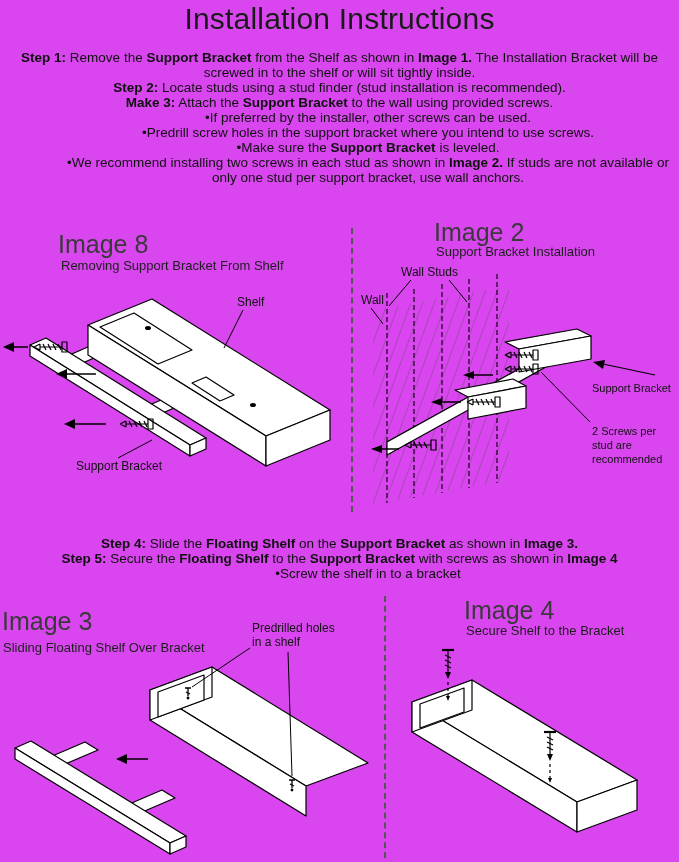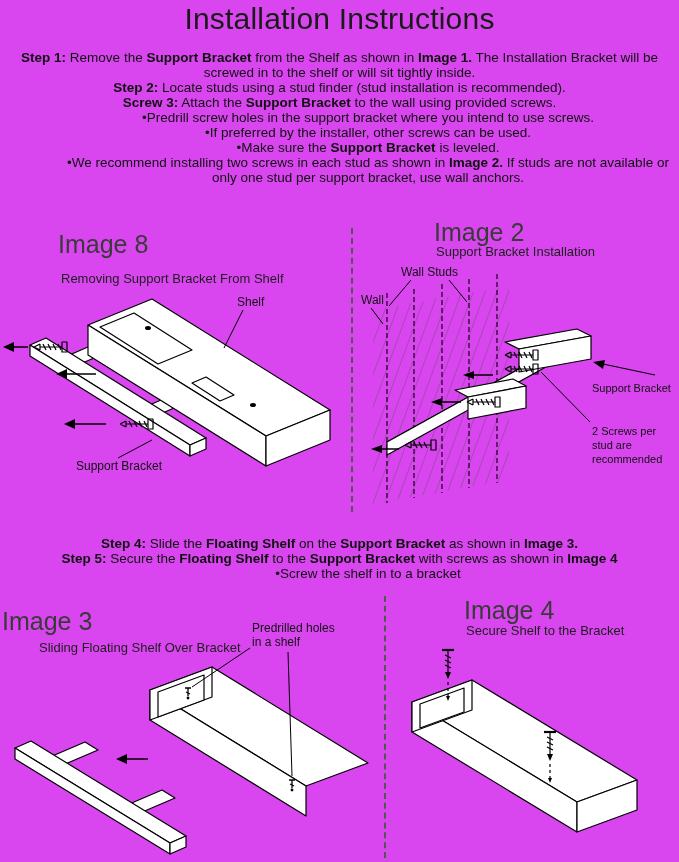--- a/index.html
+++ b/index.html
@@ -28,29 +28,29 @@
 </head>
 <body>
 
 <div class="page">
 
   <div class="title">Installation Instructions</div>
 
   <section class="steps" id="steps-top">
     <p class="step"><b>Step 1:</b><span> Remove the </span><b>Support Bracket</b><span> from the Shelf as shown in </span><b>Image 1.</b><span> The Installation Bracket will be screwed in to the shelf or will sit tightly inside.</span></p>
     <p class="step"><b>Step 2:</b><span> Locate studs using a stud finder (stud installation is recommended).</span></p>
-    <p class="step"><b>Screw 3:</b><span> Attach the </span><b>Support Bracket</b><span> to the wall using provided screws.</span></p>
+    <p class="step"><b>Make 3:</b><span> Attach the </span><b>Support Bracket</b><span> to the wall using provided screws.</span></p>
+    <p class="step bullet"><span>•If preferred by the installer, other screws can be used.</span></p>
     <p class="step bullet"><span>•Predrill screw holes in the support bracket where you intend to use screws.</span></p>
-    <p class="step bullet"><span>•If preferred by the installer, other screws can be used.</span></p>
     <p class="step bullet"><span>•Make sure the </span><b>Support Bracket</b><span> is leveled.</span></p>
     <p class="step bullet"><span>•We recommend installing two screws in each stud as shown in </span><b>Image 2.</b><span> If studs are not available or only one stud per support bracket, use wall anchors.</span></p>
   </section>
 
   <div class="fig-heading" style="left:58px; top:230px;">Image 8</div>
-  <div class="fig-sub" style="left:61px; top:271px;">Removing Support Bracket From Shelf</div>
+  <div class="fig-sub" style="left:61px; top:258px;">Removing Support Bracket From Shelf</div>
 
   <svg class="fig-svg" style="left:0; top:290px;" width="348" height="195" viewBox="0 0 348 195">
     <g stroke="#000" stroke-width="1.2" fill="none" stroke-linejoin="round">
 
       <g fill="#fff">
         <polygon points="58,70 104,50 117,58 71,78"></polygon>
         <polygon points="138,120 184,100 197,108 151,128"></polygon>
         <polygon points="30,55 46,48 206,148 190,155"></polygon>
         <polygon points="30,55 190,155 190,166 30,66"></polygon>
         <polygon points="190,155 206,148 206,159 190,166"></polygon>
@@ -177,21 +177,21 @@
     <text class="t11" x="237" y="201">recommended</text>
   </svg>
 
   <section class="steps" id="steps-bottom">
     <p class="step"><b>Step 4:</b><span> Slide the </span><b>Floating Shelf</b><span> on the </span><b>Support Bracket</b><span> as shown in </span><b>Image 3.</b></p>
     <p class="step"><b>Step 5:</b><span> Secure the </span><b>Floating Shelf</b><span> to the </span><b>Support Bracket</b><span> with screws as shown in </span><b>Image 4</b></p>
     <p class="step bullet"><span>•Screw the shelf in to a bracket</span></p>
   </section>
 
   <div class="fig-heading" style="left:2px; top:607px;">Image 3</div>
-  <div class="fig-sub" style="left:3px; top:640px;margin-left:36px;">Sliding Floating Shelf Over Bracket</div>
+  <div class="fig-sub" style="left:3px; top:640px;">Sliding Floating Shelf Over Bracket</div>
 
   <svg class="fig-svg" style="left:0; top:618px;" width="380" height="244" viewBox="0 0 380 244">
     <g stroke="#000" stroke-width="1.2" fill="none" stroke-linejoin="round">
 
       <g fill="#fff">
         <polygon points="150,72 212,49 368,145 306,168"></polygon>
         <polygon points="150,72 306,168 306,198 150,102"></polygon>
         <polygon points="150,72 212,49 212,79 150,102"></polygon>
         <polygon points="158,74 204,57 204,82 158,99"></polygon>
       </g>

